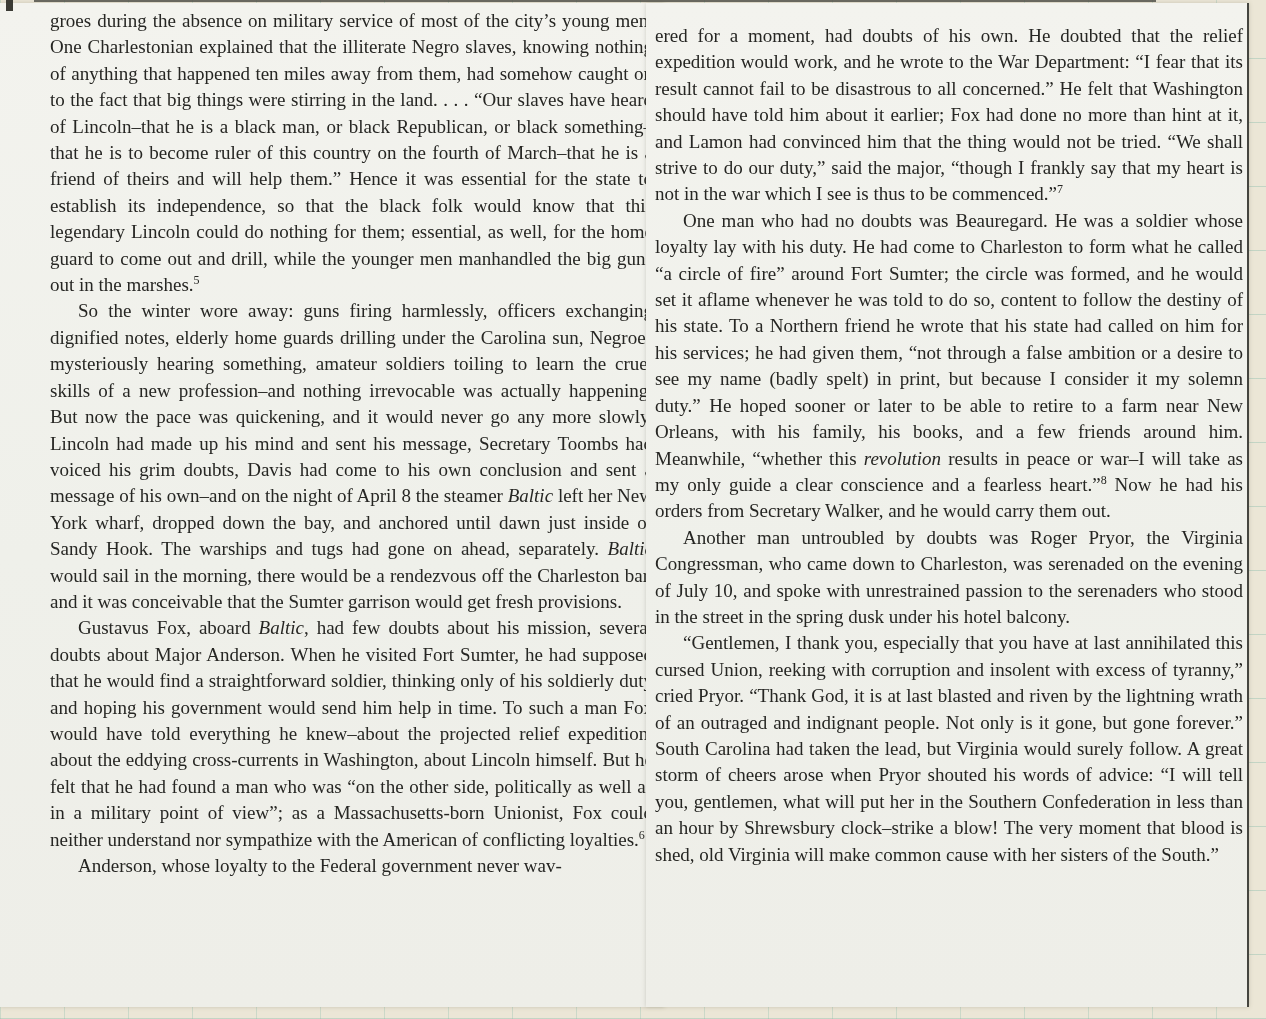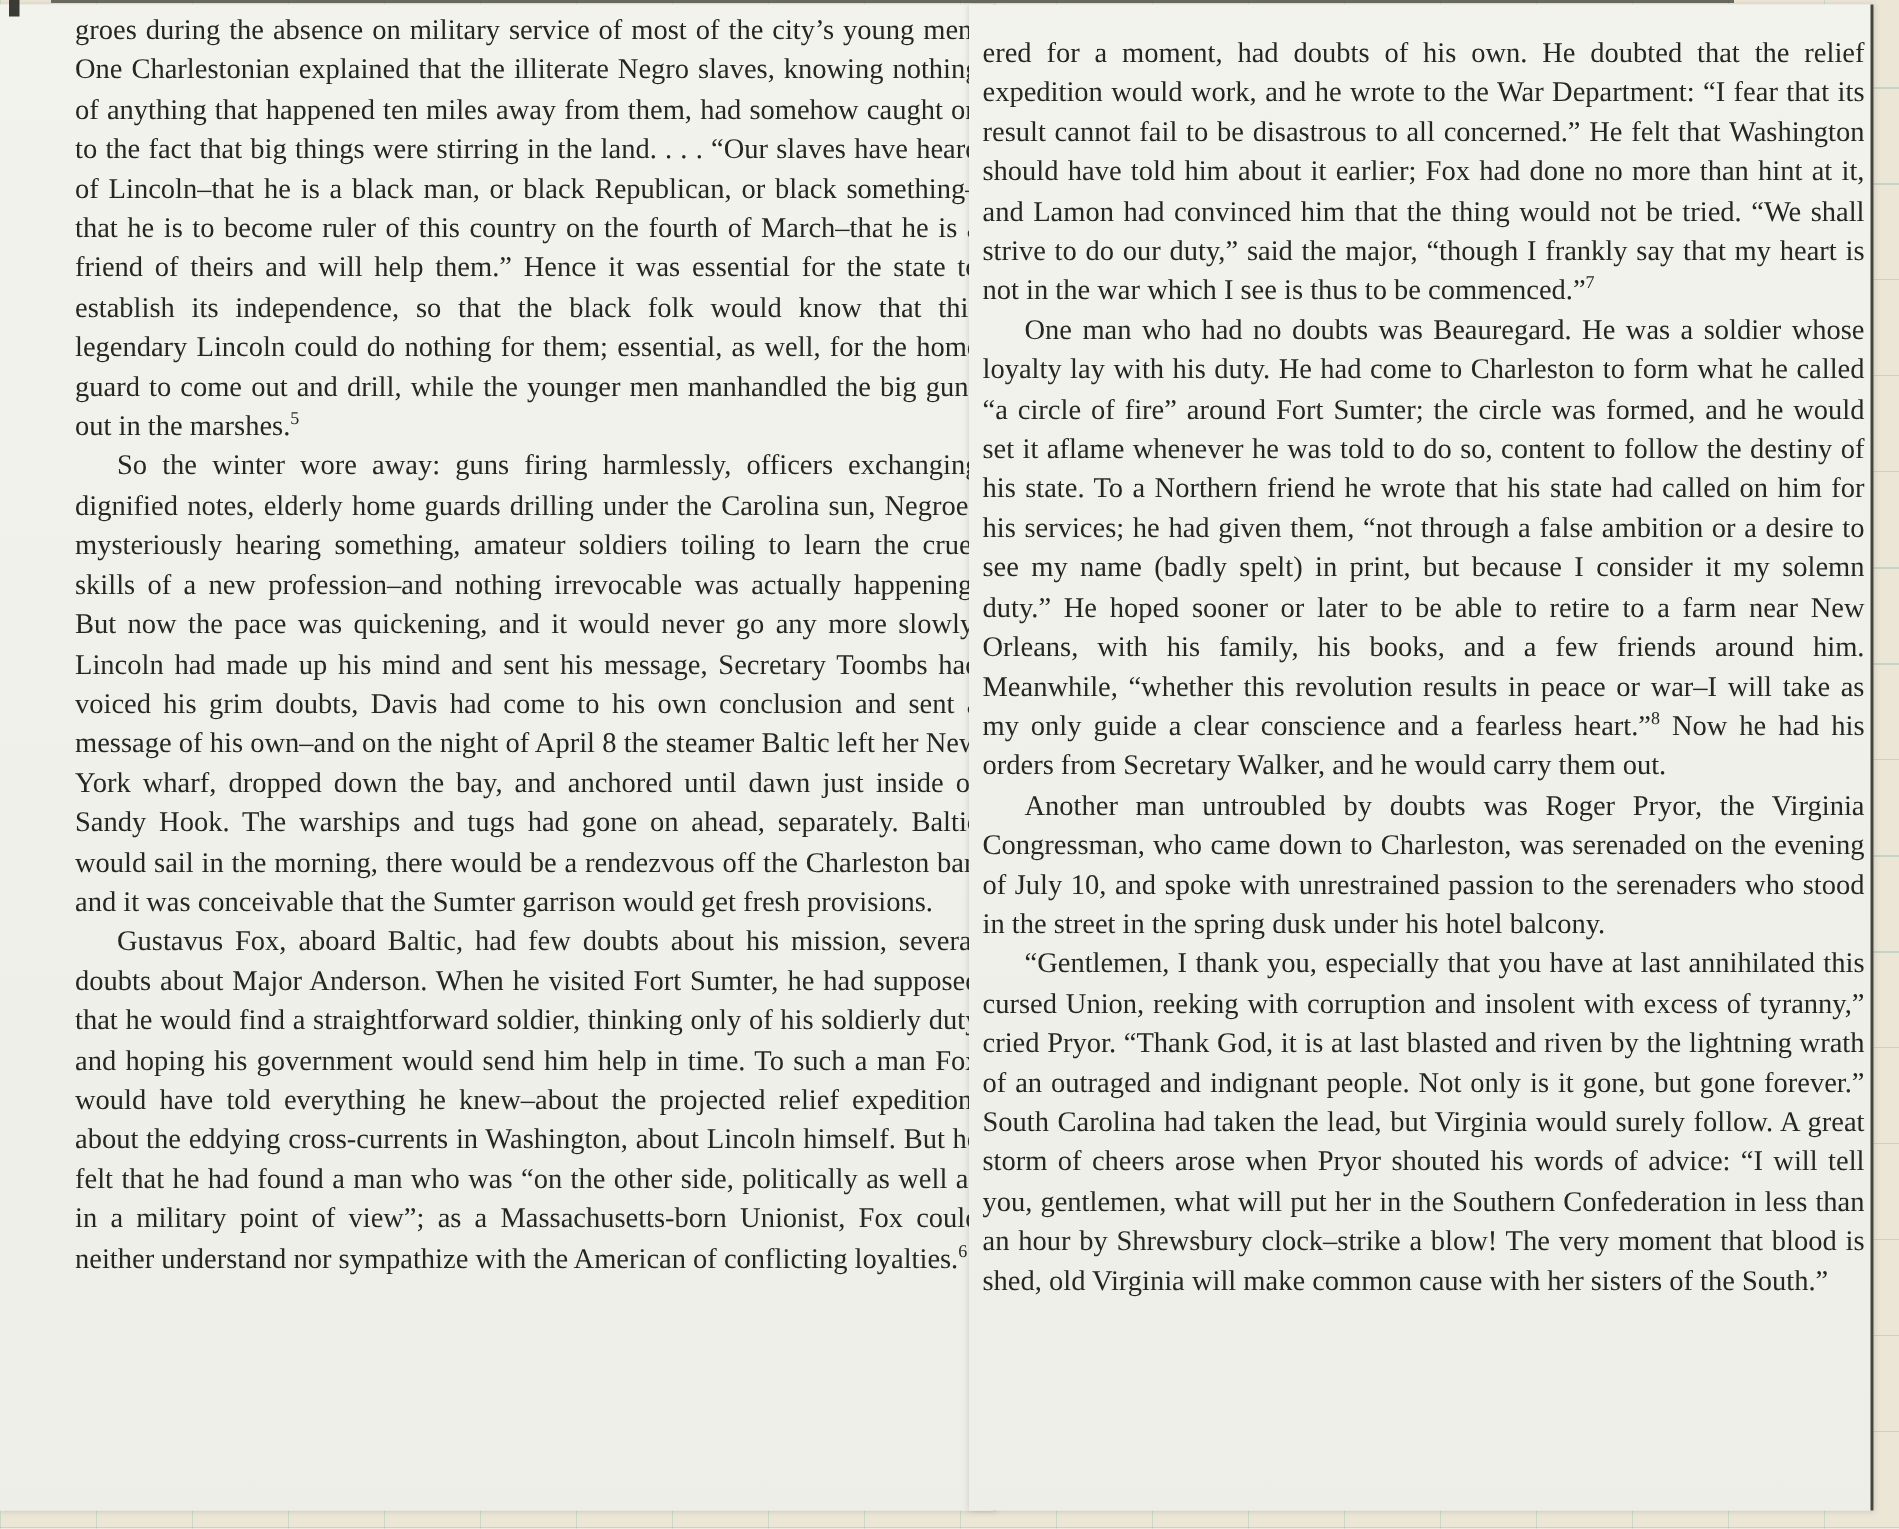--- a/index.html
+++ b/index.html
@@ -70,35 +70,37 @@
   .column-right {
     padding: 20px 4px 0 9px;
   }
   .para {
     margin: 0;
   }
   .para.indent {
     text-indent: 28px;
   }
   .it {
+    font-style: italic;
   }
   sup {
     font-size: 12px;
     line-height: 0;
   }
 </style>
 </head>
 <body>
 
 <div class="scan">
   <div class="page page-left">
     <div class="column column-left">
         <p class="para"><span class="">groes during the absence on military service of most of the city’s young men. One Charlestonian explained that the illiterate Negro slaves, knowing nothing of anything that happened ten miles away from them, had somehow caught on to the fact that big things were stirring in the land. . . . “Our slaves have heard of Lincoln–that he is a black man, or black Republican, or black something–that he is to become ruler of this country on the fourth of March–that he is a friend of theirs and will help them.” Hence it was essential for the state to establish its independence, so that the black folk would know that this legendary Lincoln could do nothing for them; essential, as well, for the home guard to come out and drill, while the younger men manhandled the big guns out in the marshes.</span><sup>5</sup></p>
         <p class="para indent"><span class="">So the winter wore away: guns firing harmlessly, officers exchanging dignified notes, elderly home guards drilling under the Carolina sun, Negroes mysteriously hearing something, amateur soldiers toiling to learn the cruel skills of a new profession–and nothing irrevocable was actually happening. But now the pace was quickening, and it would never go any more slowly. Lincoln had made up his mind and sent his message, Secretary Toombs had voiced his grim doubts, Davis had come to his own conclusion and sent a message of his own–and on the night of April 8 the steamer </span><span class="it">Baltic</span><span class=""> left her New York wharf, dropped down the bay, and anchored until dawn just inside of Sandy Hook. The warships and tugs had gone on ahead, separately. </span><span class="it">Baltic</span><span class=""> would sail in the morning, there would be a rendezvous off the Charleston bar, and it was conceivable that the Sumter garrison would get fresh provisions.</span></p>
         <p class="para indent"><span class="">Gustavus Fox, aboard </span><span class="it">Baltic</span><span class="">, had few doubts about his mission, several doubts about Major Anderson. When he visited Fort Sumter, he had supposed that he would find a straightforward soldier, thinking only of his soldierly duty and hoping his government would send him help in time. To such a man Fox would have told everything he knew–about the projected relief expedition, about the eddying cross-currents in Washington, about Lincoln himself. But he felt that he had found a man who was “on the other side, politically as well as in a military point of view”; as a Massachusetts-born Unionist, Fox could neither understand nor sympathize with the American of conflicting loyalties.</span><sup>6</sup></p>
+        <p class="para indent"><span class="">Anderson, whose loyalty to the Federal government never wav-</span></p>
       </div>
   </div>
   <div class="page page-right">
     <div class="column column-right">
         <p class="para"><span class="">ered for a moment, had doubts of his own. He doubted that the relief expedition would work, and he wrote to the War Department: “I fear that its result cannot fail to be disastrous to all concerned.” He felt that Washington should have told him about it earlier; Fox had done no more than hint at it, and Lamon had convinced him that the thing would not be tried. “We shall strive to do our duty,” said the major, “though I frankly say that my heart is not in the war which I see is thus to be commenced.”</span><sup>7</sup></p>
         <p class="para indent"><span class="">One man who had no doubts was Beauregard. He was a soldier whose loyalty lay with his duty. He had come to Charleston to form what he called “a circle of fire” around Fort Sumter; the circle was formed, and he would set it aflame whenever he was told to do so, content to follow the destiny of his state. To a Northern friend he wrote that his state had called on him for his services; he had given them, “not through a false ambition or a desire to see my name (badly spelt) in print, but because I consider it my solemn duty.” He hoped sooner or later to be able to retire to a farm near New Orleans, with his family, his books, and a few friends around him. Meanwhile, “whether this </span><span class="it">revolution</span><span class=""> results in peace or war–I will take as my only guide a clear conscience and a fearless heart.”</span><sup>8</sup><span class=""> Now he had his orders from Secretary Walker, and he would carry them out.</span></p>
         <p class="para indent"><span class="">Another man untroubled by doubts was Roger Pryor, the Virginia Congressman, who came down to Charleston, was serenaded on the evening of July 10, and spoke with unrestrained passion to the serenaders who stood in the street in the spring dusk under his hotel balcony.</span></p>
         <p class="para indent"><span class="">“Gentlemen, I thank you, especially that you have at last annihilated this cursed Union, reeking with corruption and insolent with excess of tyranny,” cried Pryor. “Thank God, it is at last blasted and riven by the lightning wrath of an outraged and indignant people. Not only is it gone, but gone forever.” South Carolina had taken the lead, but Virginia would surely follow. A great storm of cheers arose when Pryor shouted his words of advice: “I will tell you, gentlemen, what will put her in the Southern Confederation in less than an hour by Shrewsbury clock–strike a blow! The very moment that blood is shed, old Virginia will make common cause with her sisters of the South.”</span></p>
       </div>
   </div>

